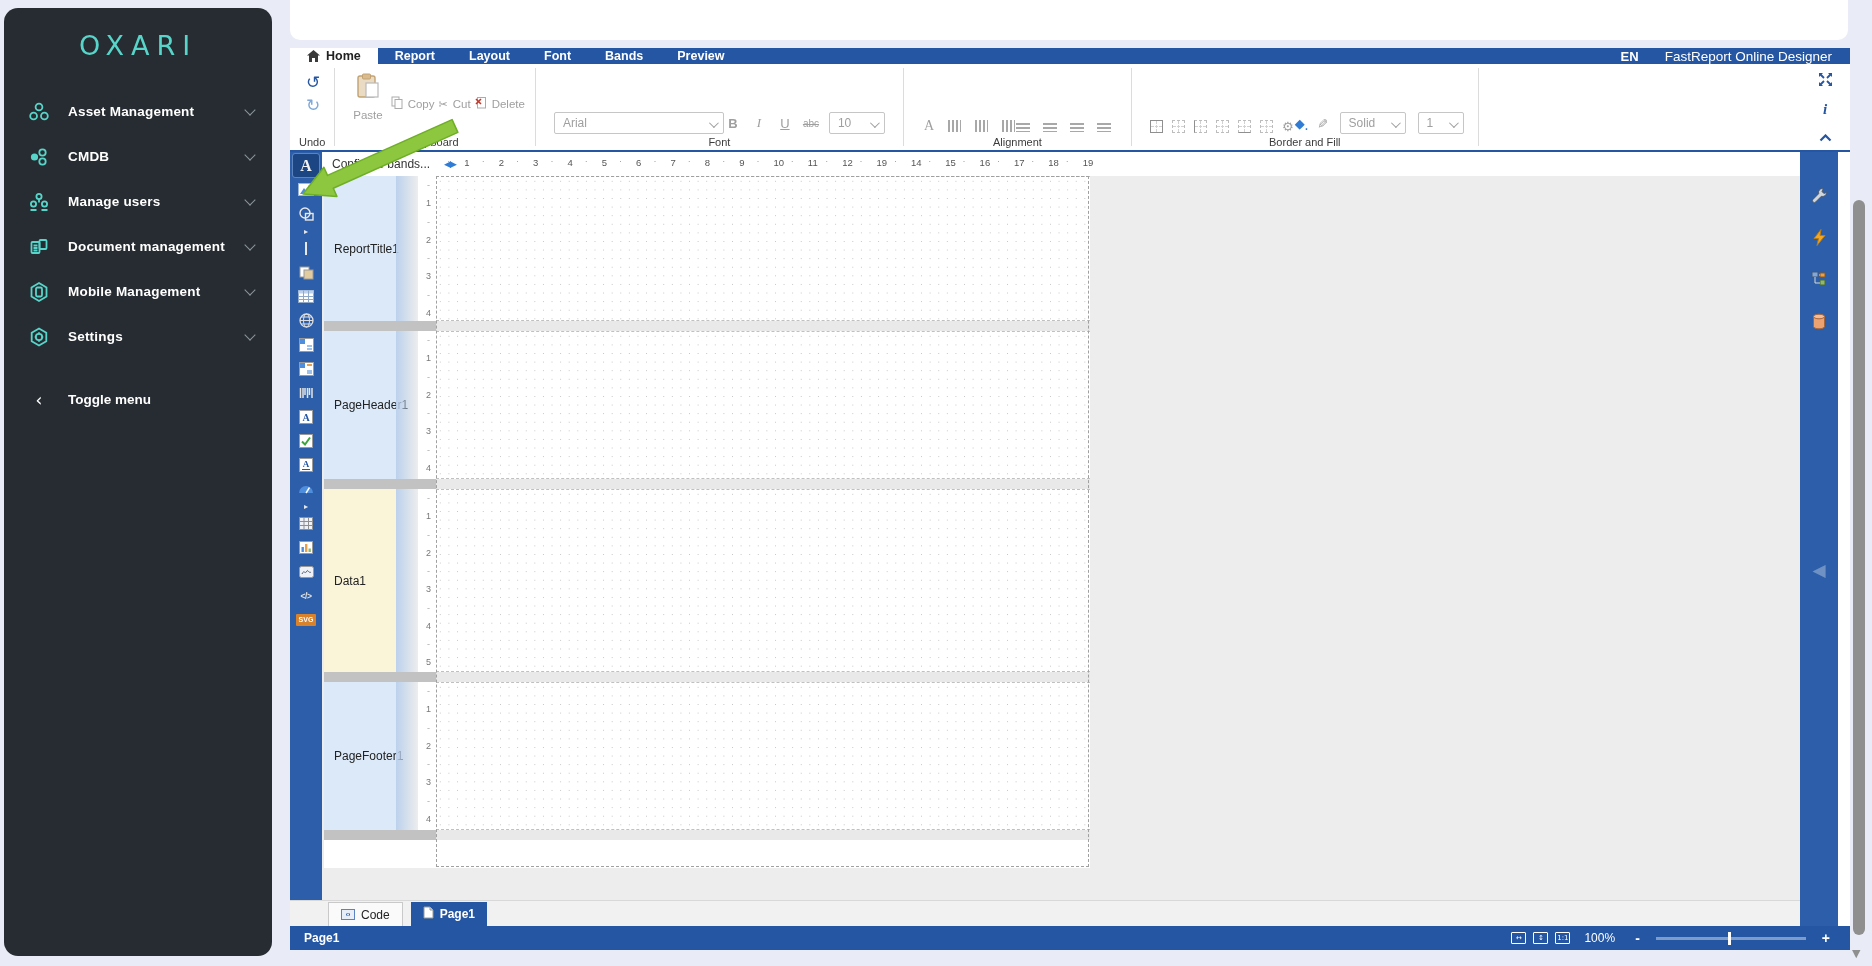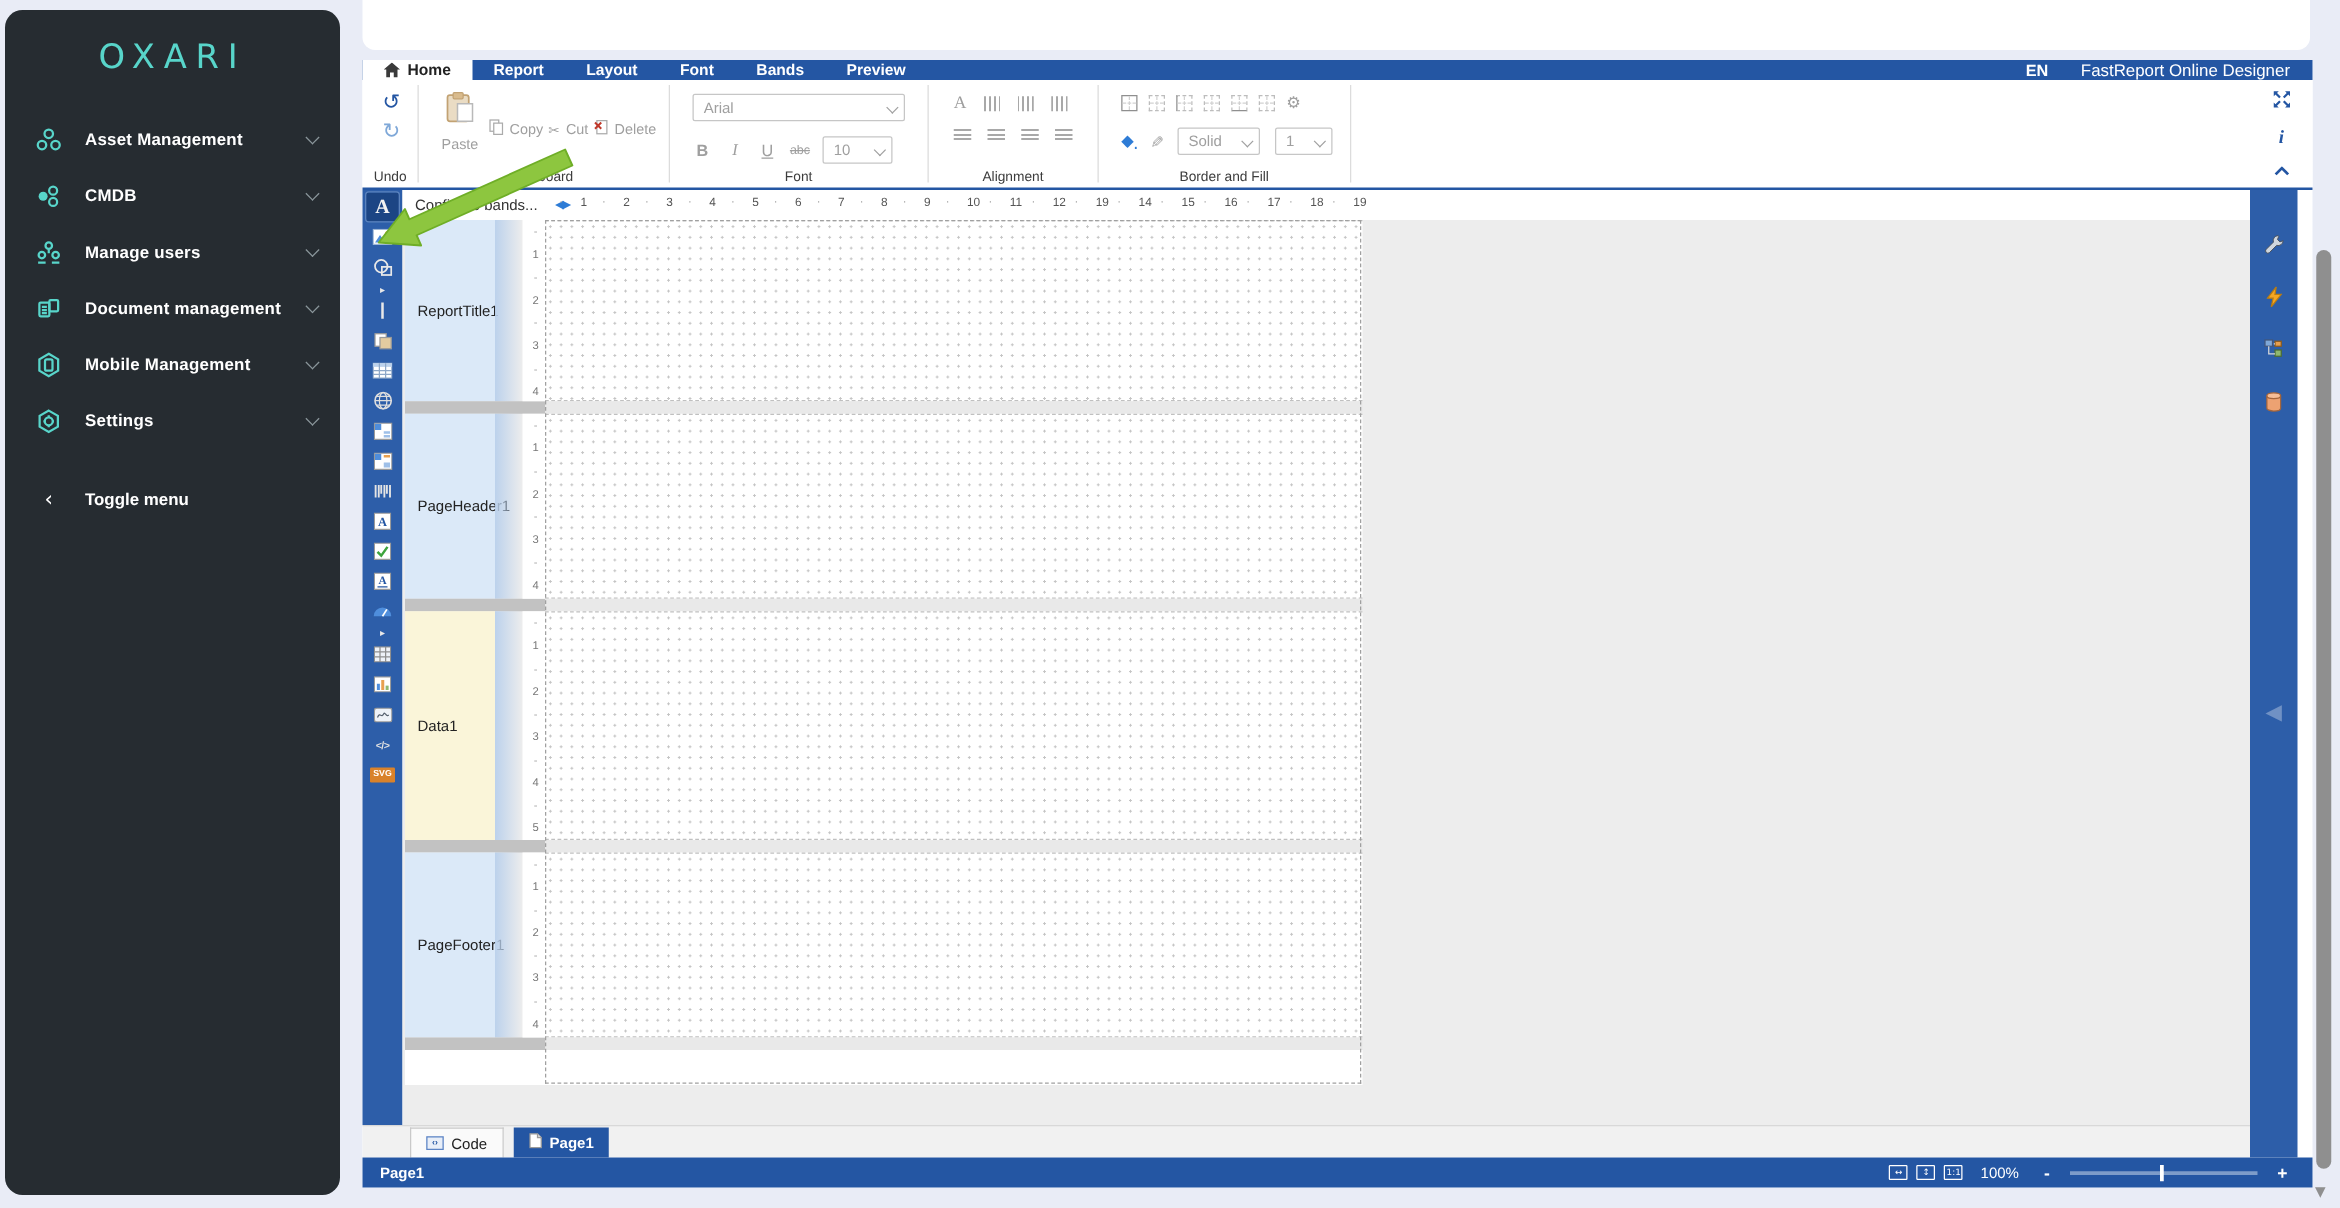--- a/index.html
+++ b/index.html
@@ -44,21 +44,21 @@
   .rgroup-label { position:absolute; left:0; right:0; bottom:2px; text-align:center; font-size:11px; color:#3c3c3c; }
   .gsep { width:1px; background:#dcdcdc; margin:4px 0; }
   .icbtn { color:#9f9f9f; font-family:"DejaVu Sans",sans-serif; display:inline-flex; align-items:center; justify-content:center; cursor:pointer; }
   .undo-col { display:flex; flex-direction:column; gap:6px; padding-top:2px; }
   .undo-g { font-size:17px; line-height:17px; }
   .undo-g.u { color:#2456a3; } .undo-g.r { color:#7fa8d8; }
   .paste-btn { display:flex; flex-direction:column; align-items:center; gap:5px; padding-top:1px; cursor:pointer; }
   .small-lbl { font-size:11.5px; color:#9f9f9f; }
   .clip-col { display:flex; flex-direction:row; gap:4px; padding-top:2px; }
   .clip-item { display:flex; align-items:center; gap:5px; cursor:pointer; }
-  .font-col, .algn-col, .bord-col { display:flex; flex-direction:column; gap:12px; padding-top:3px; }
+  .font-col, .algn-col, .bord-col { display:flex; flex-direction:row; gap:1px; padding-top:3px;align-items:flex-end; }
   .ddl { position:relative; border:1px solid #c6c6c6; border-radius:2px; color:#9f9f9f; font-size:12px;
      height:22px; display:flex; align-items:center; padding:0 22px 0 8px; background:#fff; cursor:pointer; }
   .ddl::after { content:""; position:absolute; right:7px; top:8px; width:6px; height:6px;
      border-right:1.6px solid #9f9f9f; border-bottom:1.6px solid #9f9f9f; transform:rotate(45deg) translateY(-2px); }
   .ddl.w170 { width:170px; } .ddl.w56 { width:56px; } .ddl.w66 { width:66px; } .ddl.w46 { width:46px; }
   .fo-row { display:flex; align-items:center; gap:10px; }
   .fchip { font-size:13px; color:#9f9f9f; width:16px; text-align:center; cursor:pointer; }
   .fchip.b { font-weight:700; } .fchip.i { font-style:italic; font-family:"Liberation Serif",serif; }
   .fchip.u { text-decoration:underline; } .fchip.s { font-size:10px; text-decoration:line-through; }
   .vbar-ic { width:13px; height:12px; background:repeating-linear-gradient(90deg,#a8a8a8 0 1.6px,transparent 1.6px 4px); cursor:pointer; }

